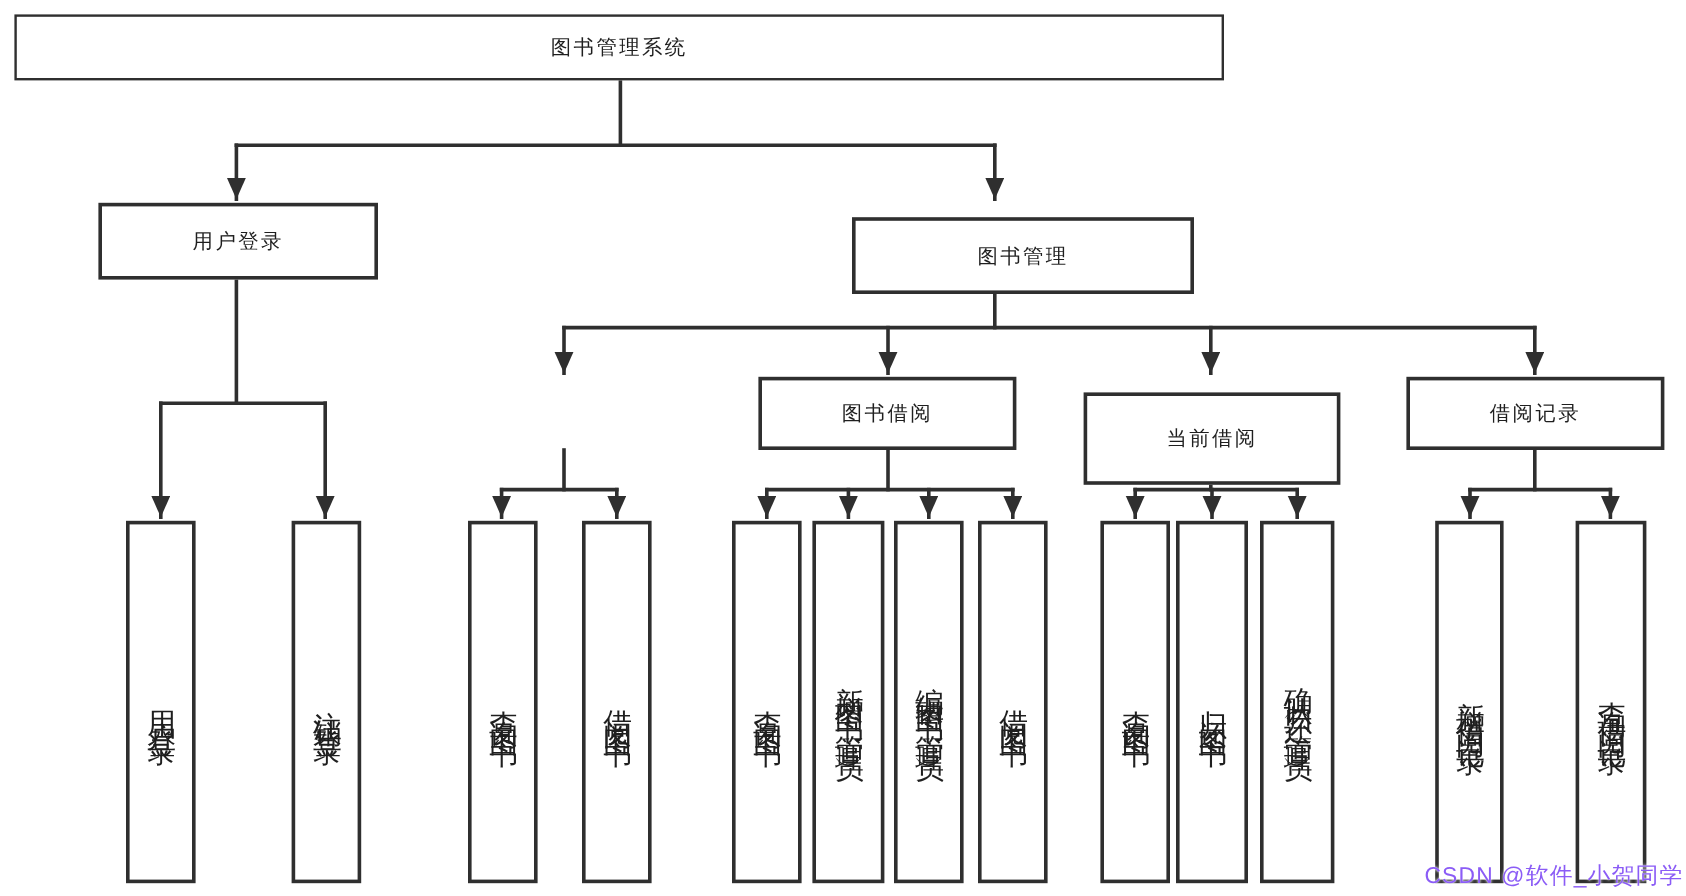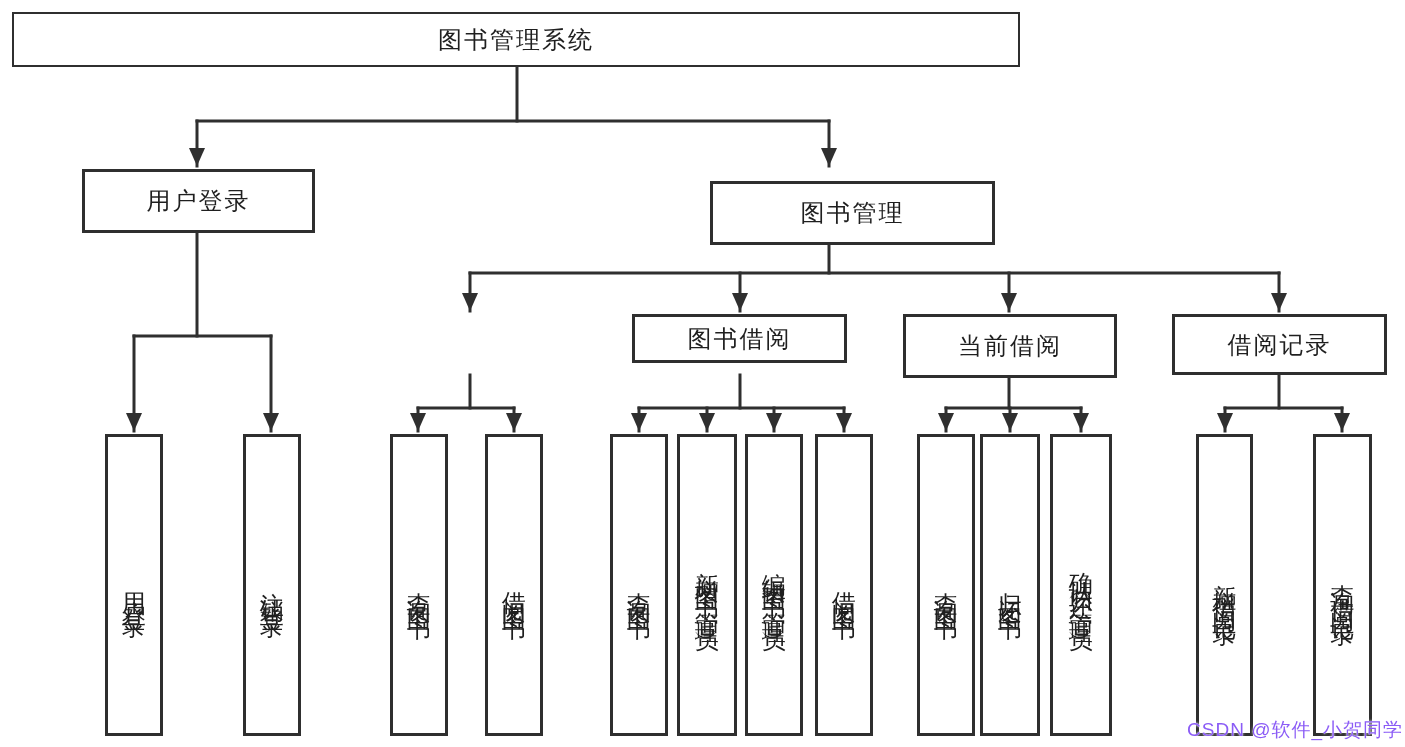--- a/index.html
+++ b/index.html
@@ -18,21 +18,21 @@
     background: #ffffff;
     border: 3px solid #2f2f2f;
     display: flex;
     align-items: center;
     justify-content: center;
     color: #1f1f1f;
     z-index: 2;
   }
   .box.root { border-width: 2px; }
   .box.h span {
-    font-size: 24px;
+    font-size: 17px;
     letter-spacing: 2px;
     white-space: nowrap;
     font-family: Liberation Serif, serif;
   }
   .box.v span {
     writing-mode: vertical-rl;
     text-orientation: mixed;
     font-size: 24px;
     line-height: 1.15;
     letter-spacing: 8px;
@@ -109,24 +109,24 @@
     <span>图书管理系统</span>
   </div>
 
   <div class="box h" style="left:82px; top:169px; width:233px; height:64px;">
     <span>用户登录</span>
   </div>
   <div class="box h" style="left:710px; top:169px; width:285px; height:64px;margin-top:12px;">
     <span>图书管理</span>
   </div>
 
-  <div class="box h" style="left:632px; top:314px; width:215px; height:49px;">
+  <div class="box h" style="left:632px; top:314px; width:215px; height:61px;">
     <span>图书借阅</span>
   </div>
-  <div class="box h" style="left:903px; top:314px; width:214px; height:64px;">
+  <div class="box h" style="left:903px; top:327px; width:214px; height:77px;">
     <span>当前借阅</span>
   </div>
   <div class="box h" style="left:1172px; top:314px; width:215px; height:61px;">
     <span>借阅记录</span>
   </div>
 
   <div class="box v" style="left:105px; top:434px; width:58px; height:302px;">
     <span>用户登录</span>
   </div>
   <div class="box v" style="left:243px; top:434px; width:58px; height:302px;">

